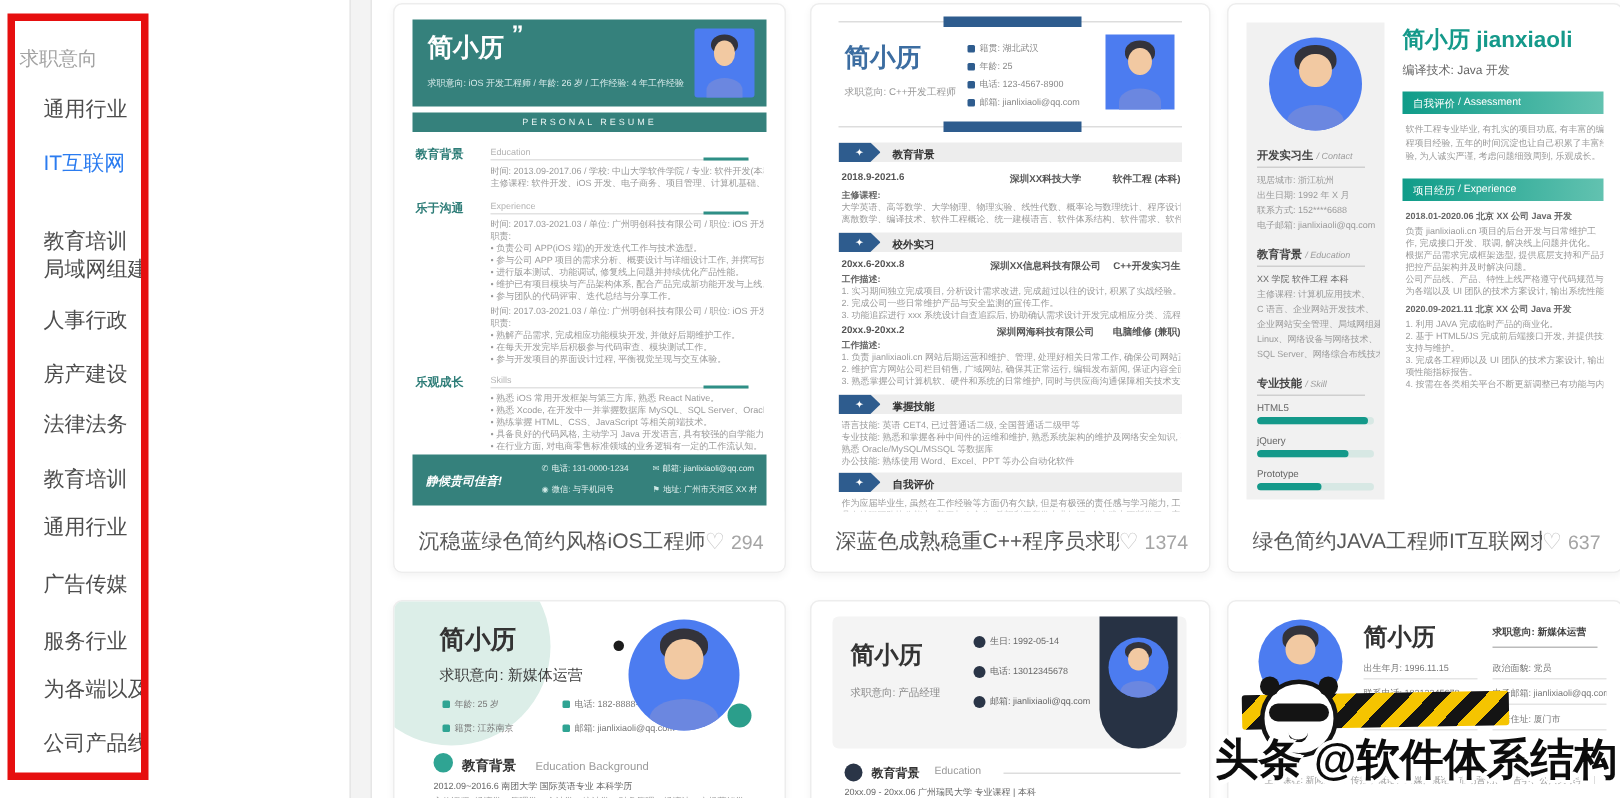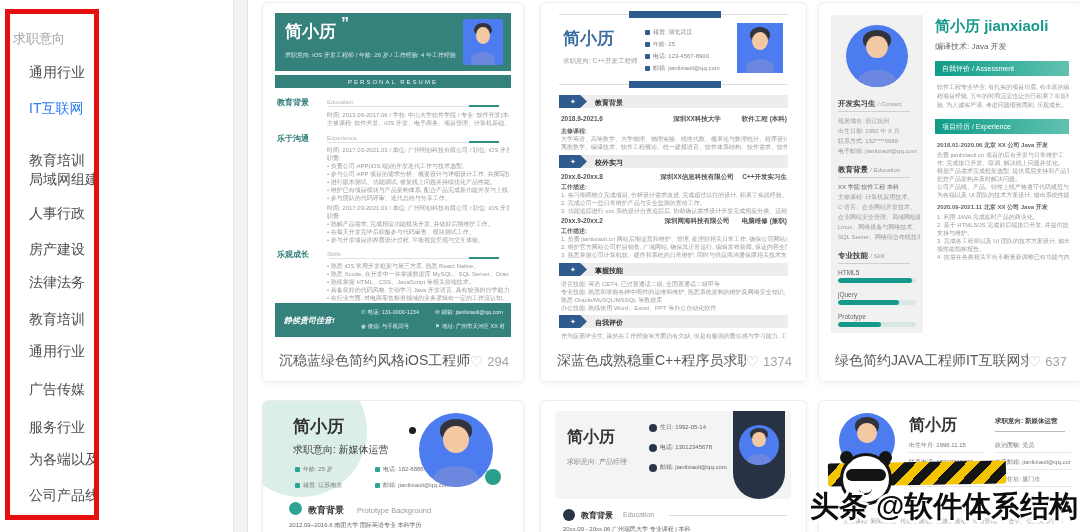--- a/index.html
+++ b/index.html
@@ -363,21 +363,21 @@
     <div class="b1-info" style="left:112px;top:80px"><span class="tealdot"></span><span>邮箱: jianlixiaoli@qq.com</span></div>
     <div class="abs" style="left:146px;top:26px;width:7px;height:7px;border-radius:50%;background:#1c1c1c"></div>
     <div class="cartoon" style="left:156px;top:12px;width:74px;height:74px;border-radius:50%">
         <span class="hair"></span>
         <span class="face"></span>
         <span class="bod"></span>
       </div>
     <div class="abs" style="left:222px;top:68px;width:16px;height:16px;border-radius:50%;background:#2b9e8b"></div>
     <div class="b1-seccirc"></div>
     <div class="b1-seclabel">教育背景</div>
-    <div class="b1-secen">Prototype Background</div>
+    <div class="b1-secen">Education Background</div>
     <div class="ln ln-d" style="left:26px;top:120px;width:212px">2012.09~2016.6      南团大学      国际英语专业      本科学历</div>
     <div class="ln" style="left:26px;top:130px;width:212px">主修课程: 经济学、管理学、会计学、统计学、财务管理、经济法、市场营销学、管理信息系统、消费者行为</div>
 
   </div>
 
   <div class="tile" style="left:540px;top:400px;width:265px;height:140px">
     <div class="b2-band"></div>
     <div class="b2-name">简小历</div>
     <div class="b2-sub">求职意向: 产品经理</div>
     <div class="b2-info" style="top:22px">

